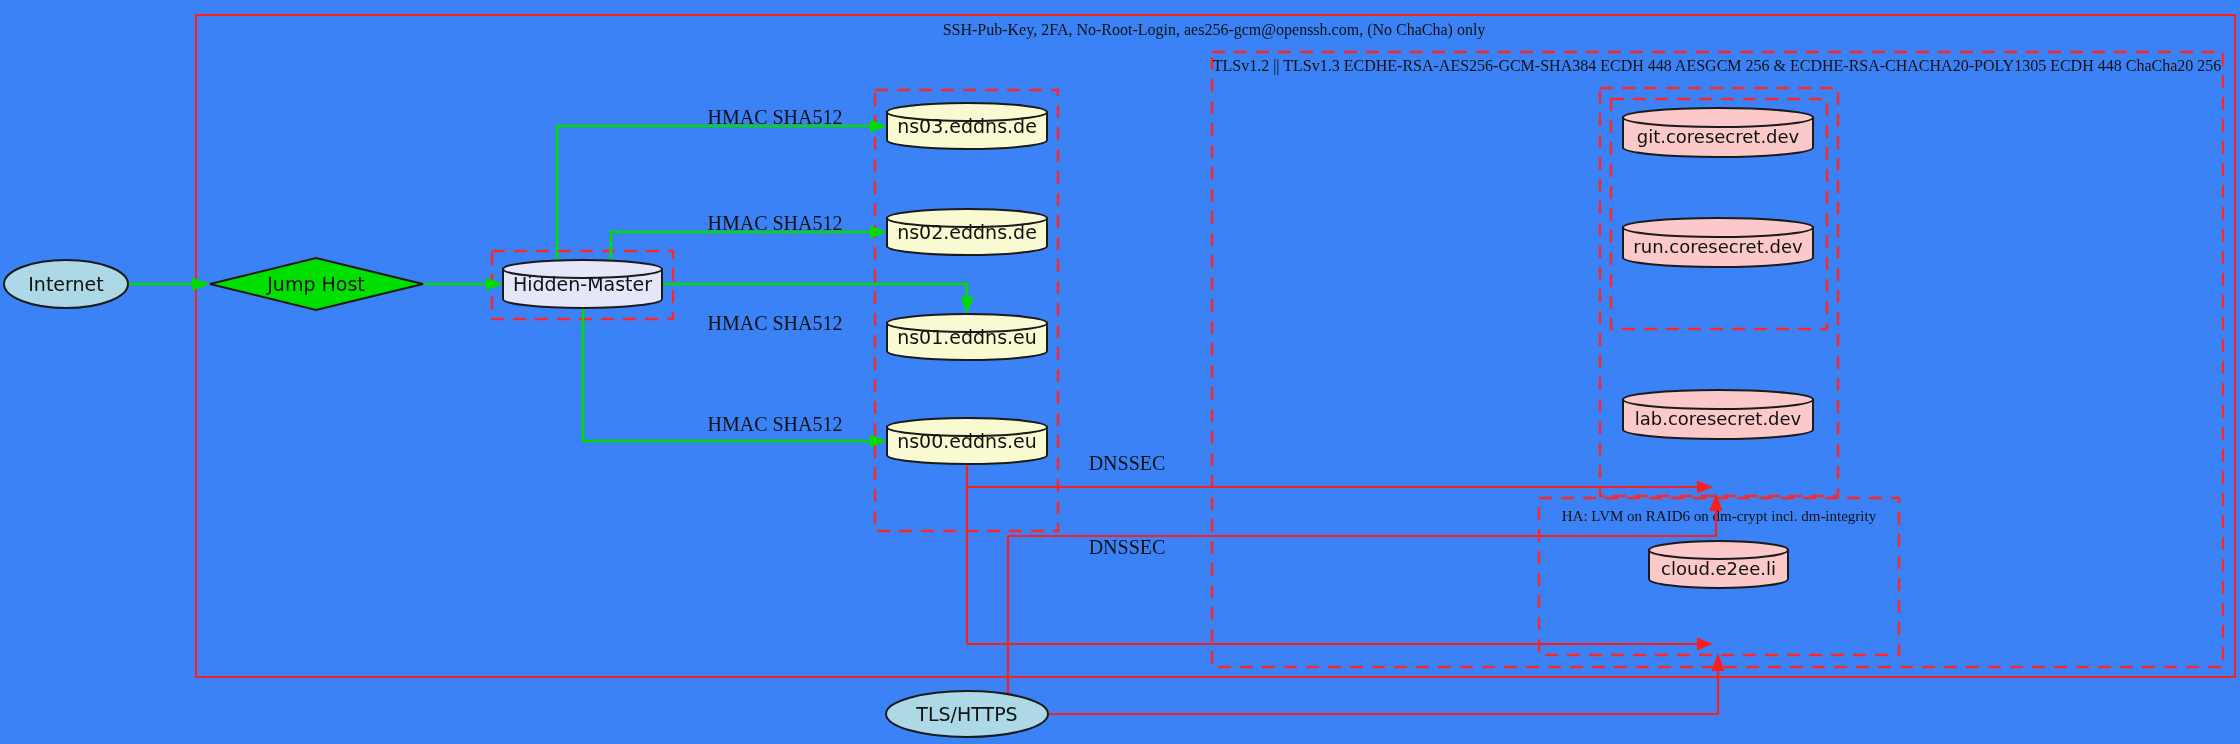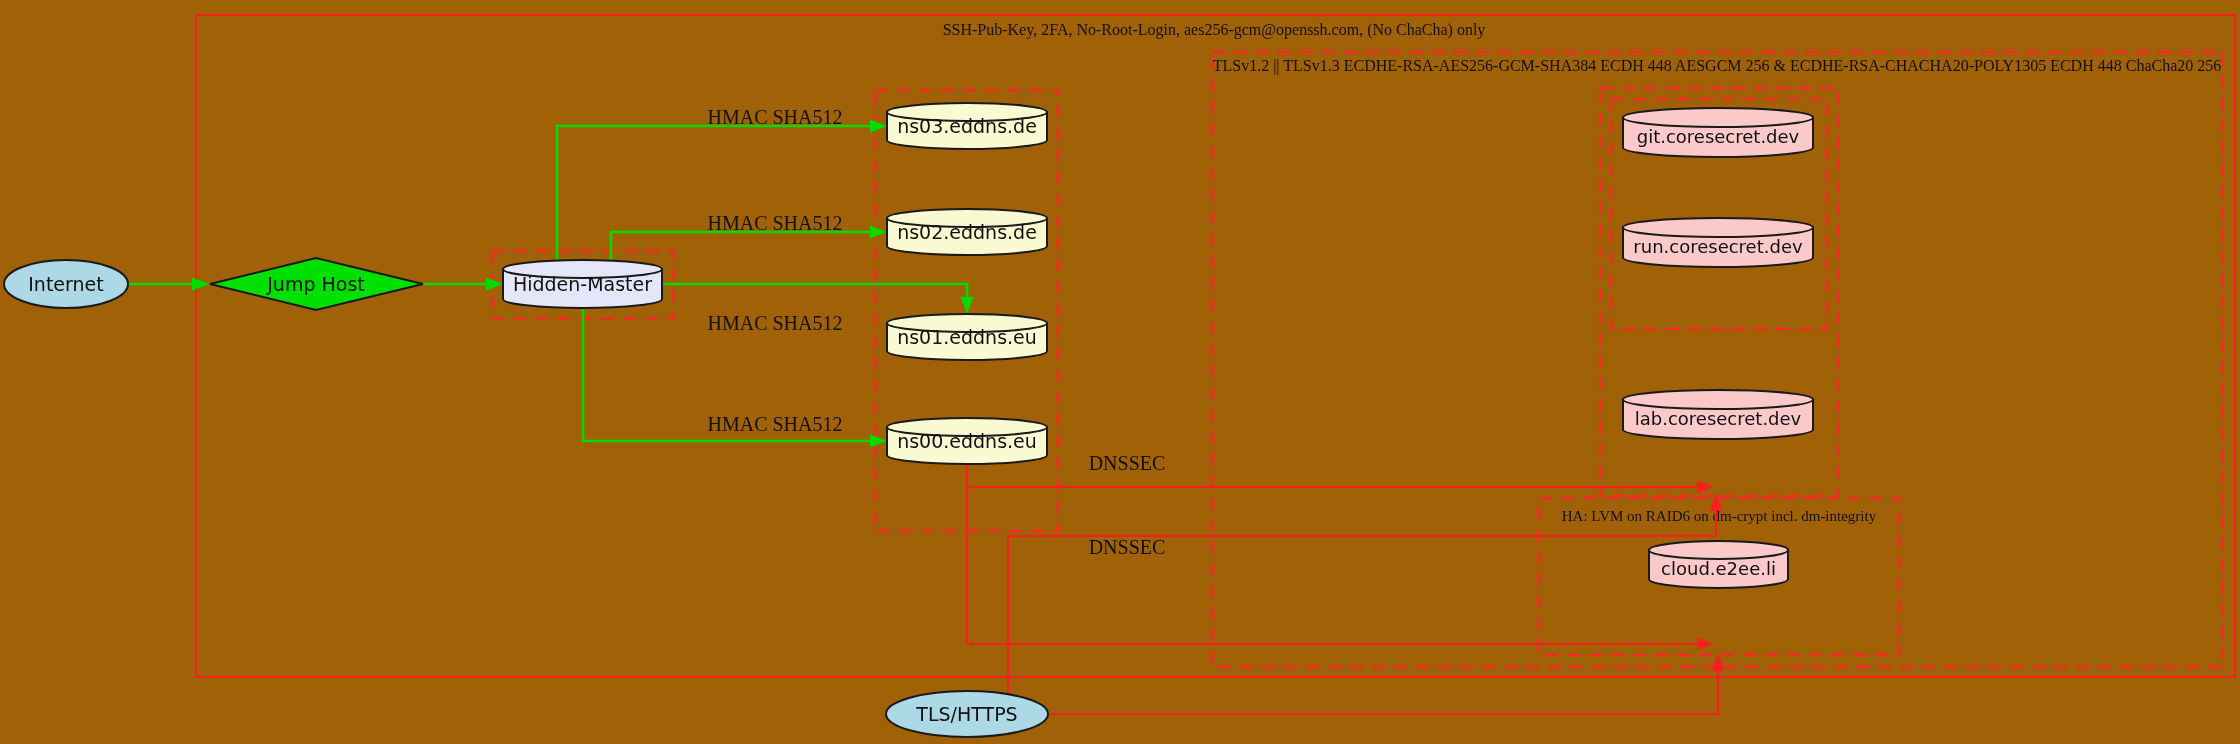--- a/index.html
+++ b/index.html
@@ -1,16 +1,16 @@
 <!DOCTYPE html>
 <html><head>
 <meta charset="utf-8">
 <style>
   html,body{margin:0;padding:0;background:#ffffff;}
-  .stage{position:relative;width:2240px;height:744px;background:#a16207;overflow:hidden;}
+  .stage{position:relative;width:2240px;height:744px;background:#3b82f6;overflow:hidden;}
   svg{display:block;}
   .node-label{font-family:"DejaVu Sans","Liberation Sans",sans-serif;font-size:19px;fill:#111;text-anchor:middle;}
   .node-label-sm{font-family:"DejaVu Sans","Liberation Sans",sans-serif;font-size:18px;fill:#111;text-anchor:middle;}
   .edge-label{font-family:"Liberation Serif","DejaVu Serif",serif;font-size:20px;fill:#111;text-anchor:middle;}
   .cluster-label{font-family:"Liberation Serif","DejaVu Serif",serif;font-size:16px;fill:#111;text-anchor:middle;}
   .cluster-label-sm{font-family:"Liberation Serif","DejaVu Serif",serif;font-size:15px;fill:#111;text-anchor:middle;}
   .box-solid{fill:none;stroke:#fa1e1e;stroke-width:2;}
   .box-dashed{fill:none;stroke:#fa2828;stroke-width:2.4;stroke-dasharray:13 9;}
   .gline{fill:none;stroke:#00dc00;stroke-width:2.6;}
   .garrow{fill:#00dc00;stroke:none;}

